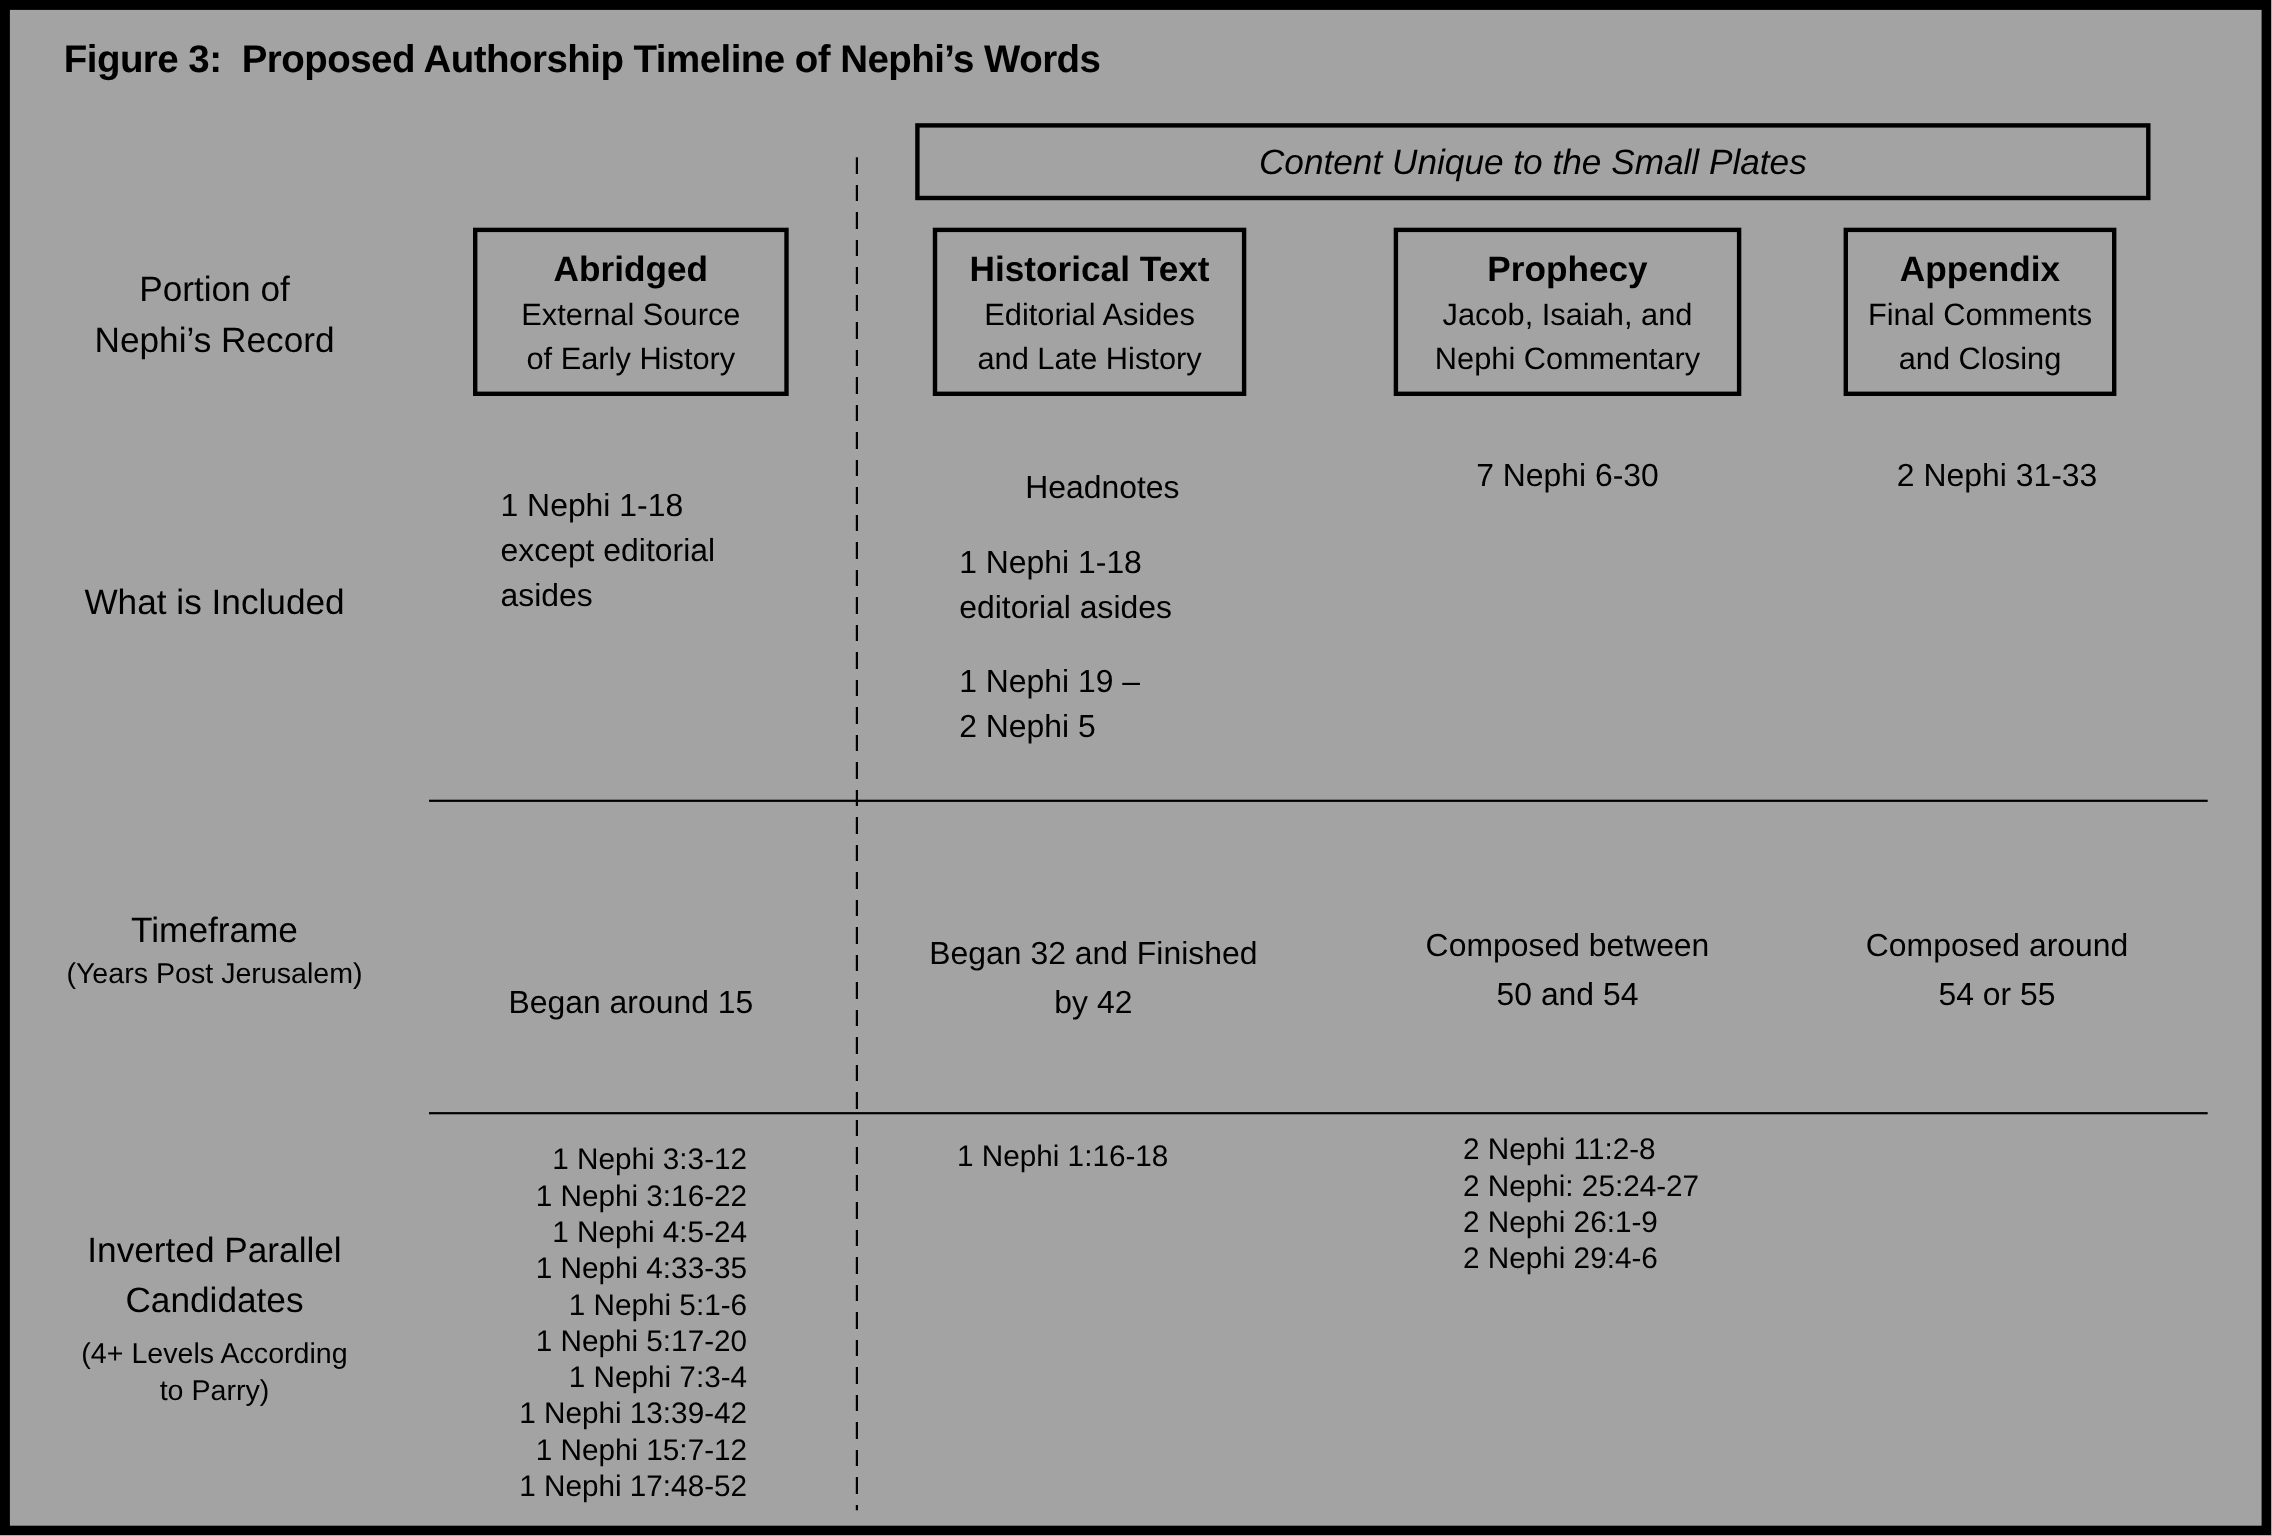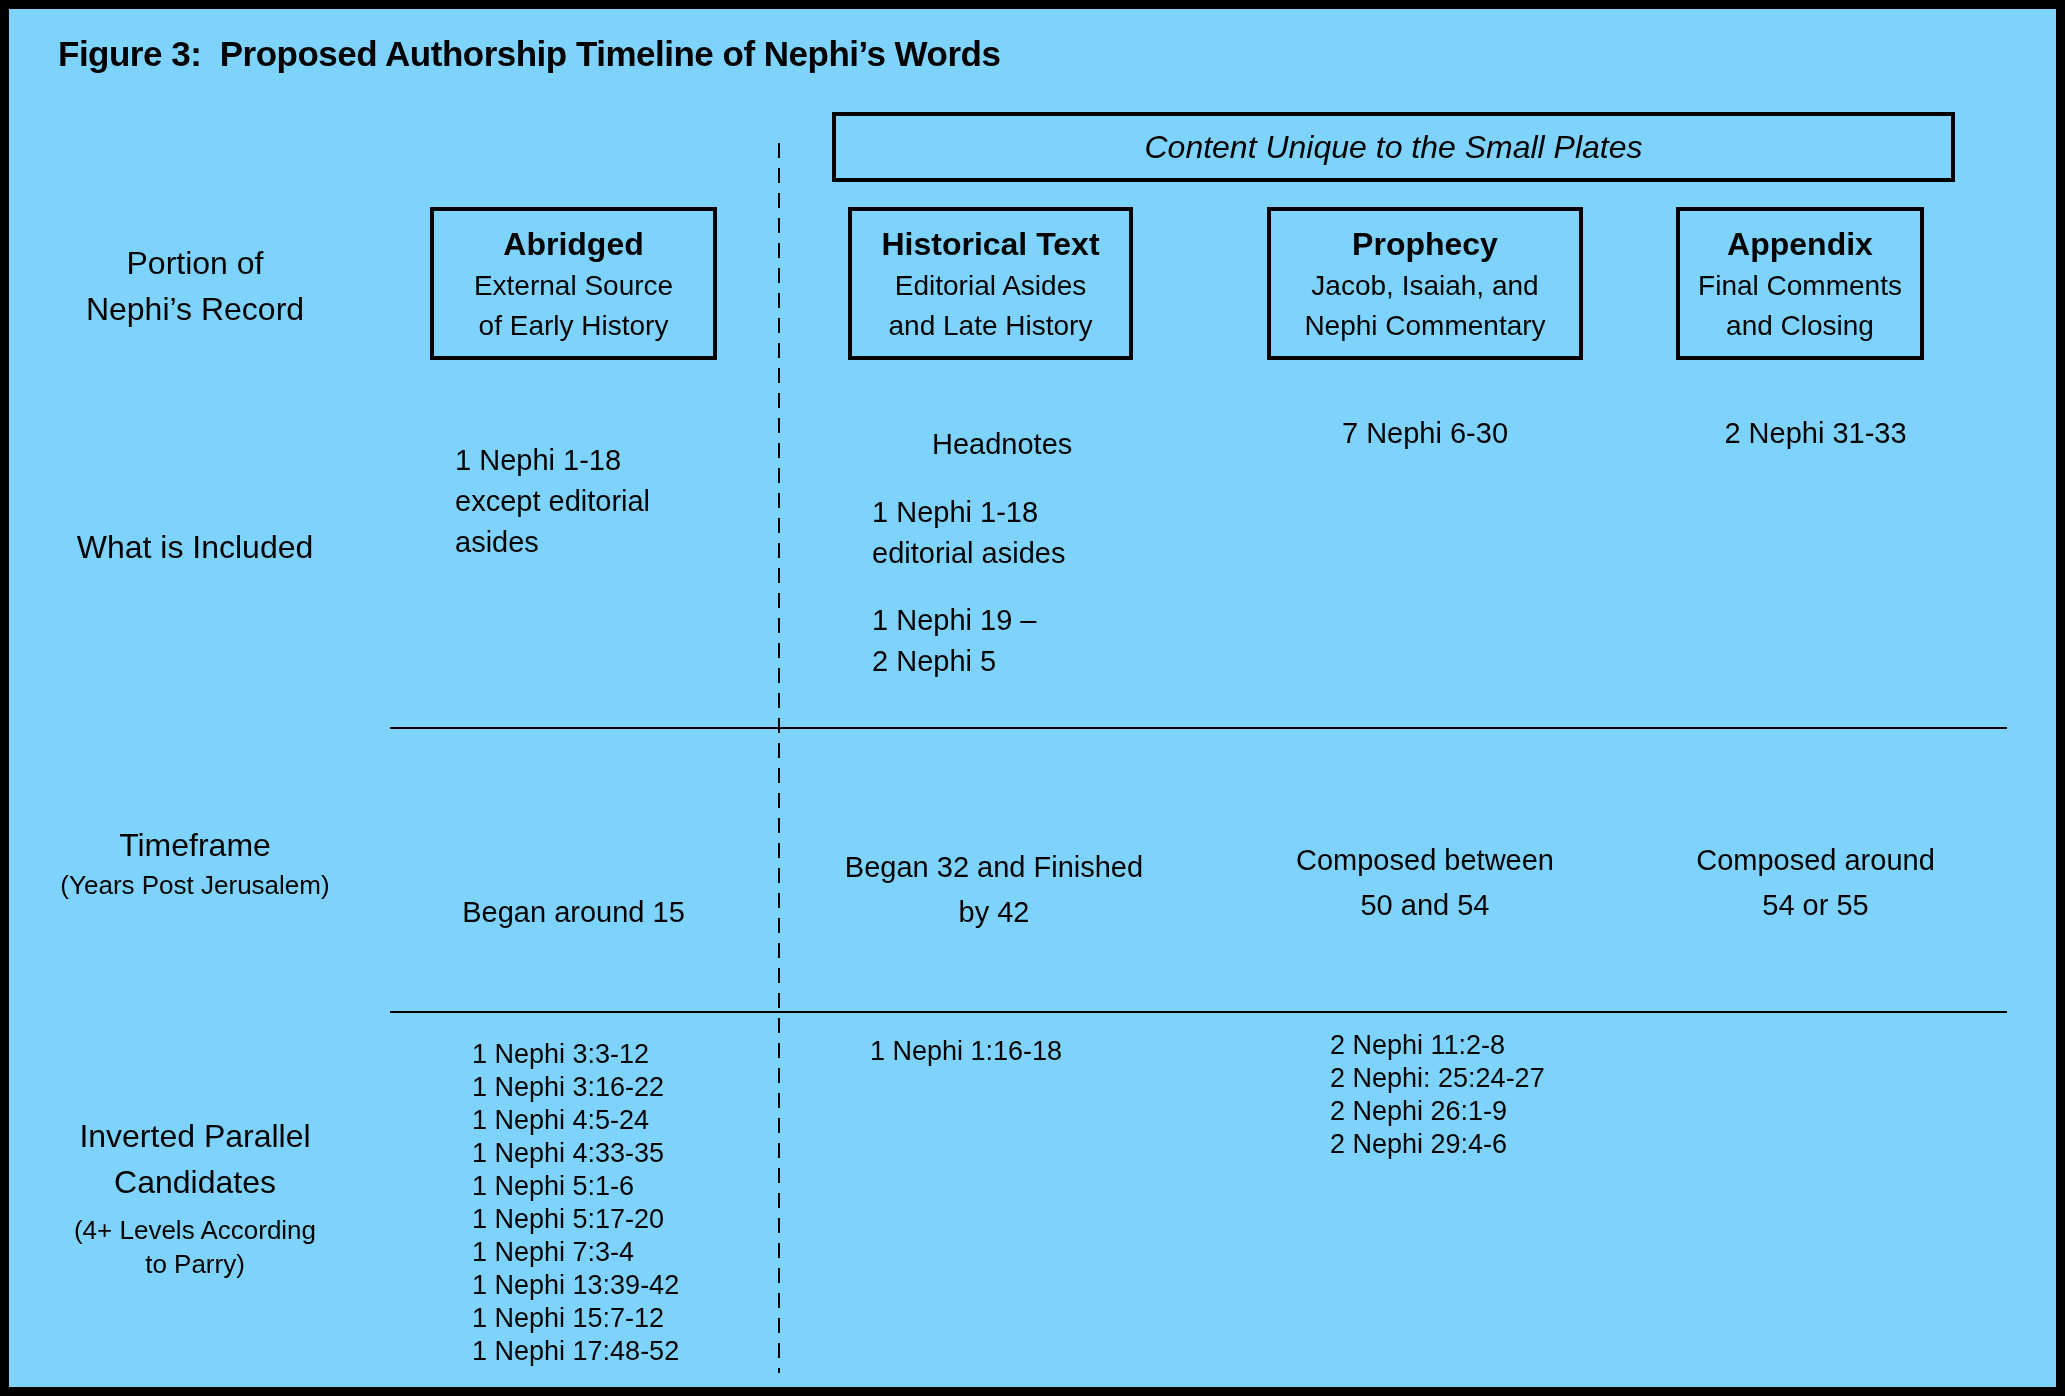--- a/index.html
+++ b/index.html
@@ -1,19 +1,19 @@
 <!DOCTYPE html>
 <html><head>
 <meta charset="utf-8">
 <style>
   html, body { margin: 0; padding: 0; background: #e8e8e8; }
   #page {
     position: relative;
     width: 2065px; height: 1396px;
-    background: #7dd3fc;
+    background: #a3a3a3;
     color: #000000;
     font-family: "Liberation Sans", sans-serif;
     overflow: hidden;
   }
   .abs { position: absolute; box-sizing: border-box; }
   .frame { inset: 0; border: 9px solid #000; }
 
   .fig-title {
     left: 58px; top: 34px;
     font-size: 35px; font-weight: bold;
@@ -133,21 +133,21 @@
 
   <div class="abs hline" style="left:390px; top:1011px; width:1617px;"></div>
 
   <div class="abs rowlabel" style="top:1113px;">
     <div class="rl-main">Inverted Parallel</div>
     <div class="rl-main">Candidates</div>
     <div class="rl-note" style="margin-top:8px;">(4+ Levels According</div>
     <div class="rl-note">to Parry)</div>
   </div>
 
-  <div class="abs list-text" style="left:472px; top:1038px;">
+  <div class="abs list-text" style="left:472px; top:1038px;text-align:right;">
     <div>1 Nephi 3:3-12</div>
     <div>1 Nephi 3:16-22</div>
     <div>1 Nephi 4:5-24</div>
     <div>1 Nephi 4:33-35</div>
     <div>1 Nephi 5:1-6</div>
     <div>1 Nephi 5:17-20</div>
     <div>1 Nephi 7:3-4</div>
     <div>1 Nephi 13:39-42</div>
     <div>1 Nephi 15:7-12</div>
     <div>1 Nephi 17:48-52</div>

